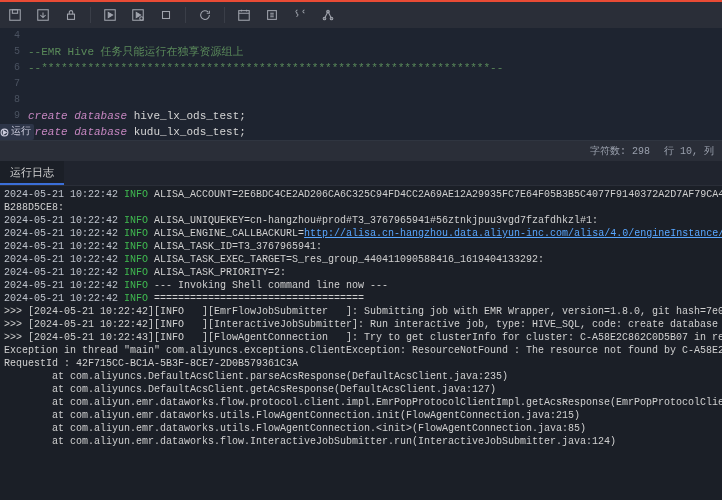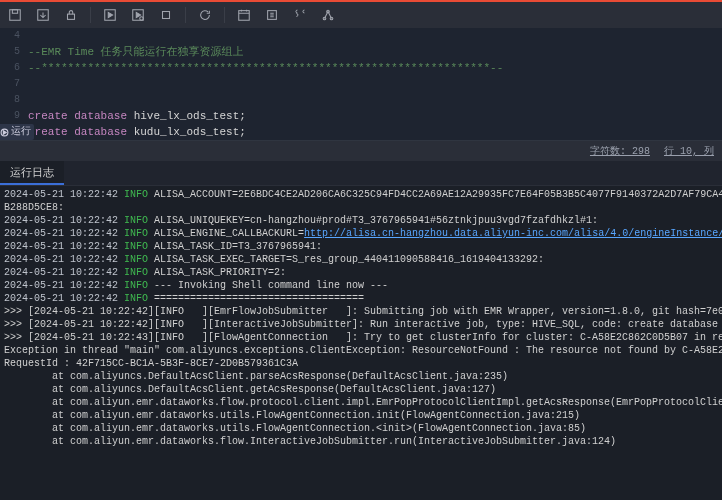--- a/index.html
+++ b/index.html
@@ -40,21 +40,21 @@
 .gutter {
   width: 28px;
   text-align: right;
   padding-right: 8px;
   color: #4a5260;
   font-size: 10px;
   user-select: none;
 }
 .code { white-space: pre; }
 .comment { color: #5a8a5a; }
-.kw { color: #c586c0; }
+.kw { color: #c586c0; font-style: italic; }
 .ident { color: #d4d4d4; }
 .run-gutter-badge {
   position: absolute;
   left: -3px;
   background: #2d3548;
   border-radius: 2px;
   padding: 0 3px;
   font-size: 10px;
   color: #ccd;
   display: flex;
@@ -65,21 +65,20 @@
 .status-bar {
   height: 20px;
   background: #2a2e38;
   display: flex;
   align-items: center;
   justify-content: flex-end;
   padding: 0 8px;
   font-size: 10px;
   color: #9aa0ad;
   gap: 14px;
-  text-decoration: underline;
 }
 .log-tab {
   height: 24px;
   padding: 0 10px;
   display: flex;
   align-items: center;
   background: #1b1f27;
   border-bottom: 2px solid #3b6fd8;
   width: fit-content;
   font-size: 11px;
@@ -178,21 +177,21 @@
       </svg>
     </span>
 </div>
 
 <div class="editor" id="editor">
     <div class="editor-line line-wrap">
       <div class="gutter">4</div>
     </div>
     <div class="editor-line line-wrap">
       <div class="gutter">5</div>
-      <div class="code comment">--EMR Time 任务只能运行在独享资源组上</div>
+      <div class="code comment">--EMR Hive 任务只能运行在独享资源组上</div>
     </div>
     <div class="editor-line line-wrap">
       <div class="gutter">6</div>
       <div class="code comment">--********************************************************************--</div>
     </div>
     <div class="editor-line line-wrap">
       <div class="gutter">7</div>
       <div class="code "></div>
     </div>
     <div class="editor-line line-wrap">

